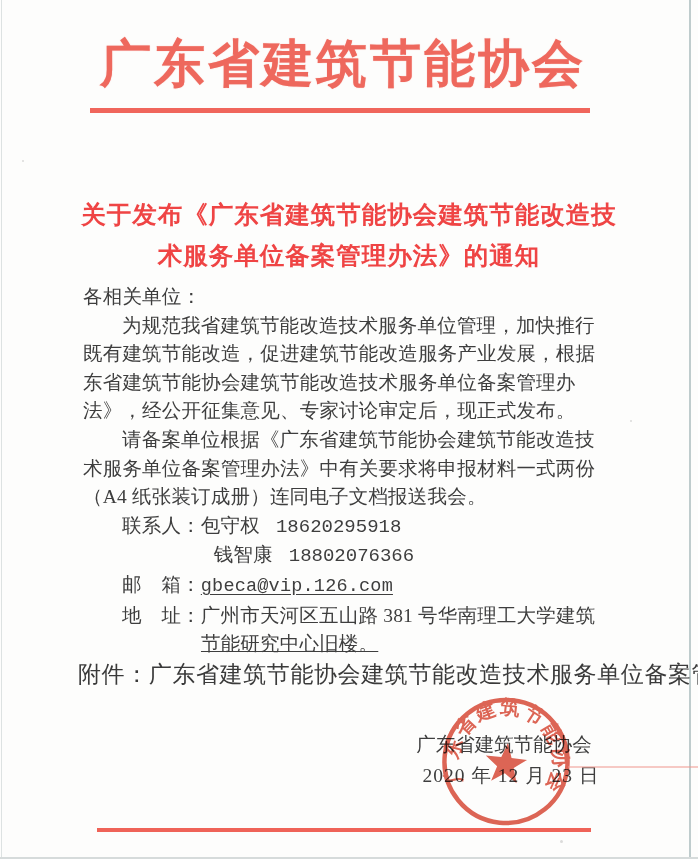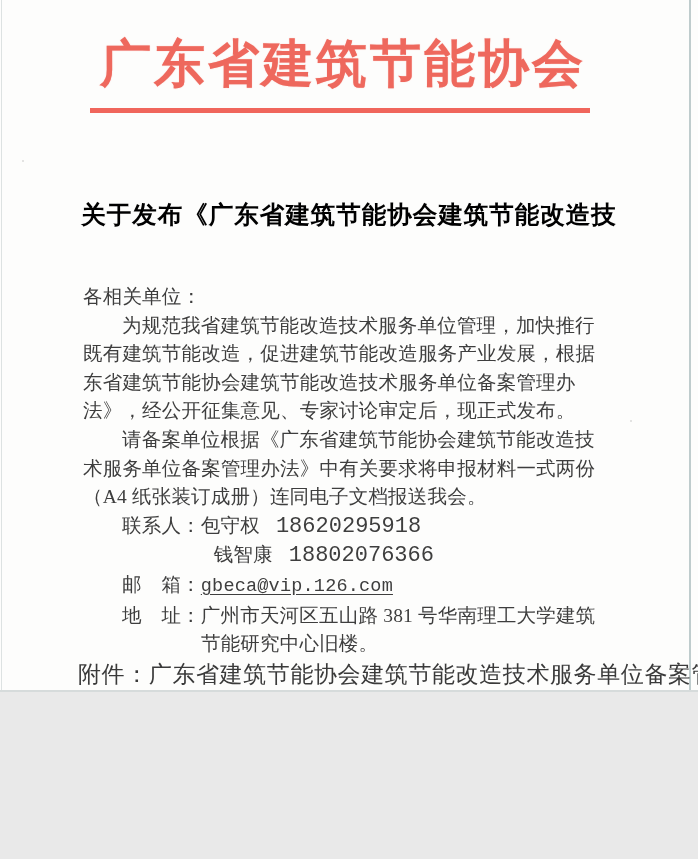--- a/index.html
+++ b/index.html
@@ -1,17 +1,17 @@
 <!DOCTYPE html>
 <html><head>
 <meta charset="utf-8">
 <style>
   html,body { margin:0; padding:0; background:#e9e9e9; }
   .page {
-    position:relative; width:698px; height:692px;
+    position:relative; width:698px; height:859px;
     background:#fdfdfc; overflow:hidden;
     font-family:"Liberation Serif", serif;
   }
   .edge { position:absolute; }
   .edge-left   { left:1px; top:0; width:1px; height:100%; background:#dde2e2; }
   .edge-right  { left:689px; top:0; width:2px; height:100%; background:#bfcccd; }
   .edge-bottom { left:0; bottom:0; width:100%; height:2px; background:#d6dbdb; }
 
   .org-name {
     position:absolute; top:30px; left:0; right:12px;
@@ -23,32 +23,32 @@
     position:absolute; top:108px; left:90px; width:500px; height:5px;
     background:#f0665c;
   }
   .doc-number {
     position:absolute; top:151px; right:62px;
     font-size:19px; color:#525252; letter-spacing:2px; white-space:nowrap;
   }
   .doc-title {
     position:absolute; top:194px; left:48px; right:48px;
     text-align:center; font-size:24.5px; font-weight:700;
-    line-height:41px; color:#000000; letter-spacing:1px;
+    line-height:41px; color:#ef4444; letter-spacing:1px;
   }
   .body-block {
     position:absolute; top:283px; left:83px; width:516px;
     font-size:19.5px; line-height:28.6px; color:#3e3e3e;
     letter-spacing:0.2px;
   }
   .body-block div { white-space:nowrap; }
   .indent  { text-indent:2em; }
   .indent2 { text-indent:6.7em; }
-  .indent3 { text-indent:6.05em; }
-  .mono { font-family:"Liberation Mono", monospace; font-size:22px; letter-spacing:0; }
+  .indent3 { text-indent:6.05em;text-decoration:underline; }
+  .mono { font-family:"Liberation Mono", monospace; font-size:19px; letter-spacing:0; }
   .phone { margin-left:16px; }
   .email-value {
     font-family:"Liberation Mono", monospace; font-size:18.5px;
     text-decoration:underline; text-underline-offset:3px; 
   }
   .attach-line {
     font-size:23px; letter-spacing:0.6px; margin-left:-5px; margin-top:2px;
     width:600px; color:#3a3a3a;
   }
   .signature {
@@ -79,20 +79,21 @@
   <div class="edge edge-left"></div>
   <div class="edge edge-right"></div>
   <div class="edge edge-bottom"></div>
 
   <div class="org-name">广东省建筑节能协会</div>
   <div class="rule-top"></div>
 
 
   <div class="doc-title">
     <div>关于发布《广东省建筑节能协会建筑节能改造技</div>
+    <div>术服务单位备案管理办法》的通知</div>
   </div>
 
   <div class="body-block">
     <div>各相关单位：</div>
 
     <div class="indent">为规范我省建筑节能改造技术服务单位管理，加快推行</div>
     <div>既有建筑节能改造，促进建筑节能改造服务产业发展，根据</div>
     <div>东省建筑节能协会建筑节能改造技术服务单位备案管理办</div>
     <div>法》，经公开征集意见、专家讨论审定后，现正式发布。</div>
 

